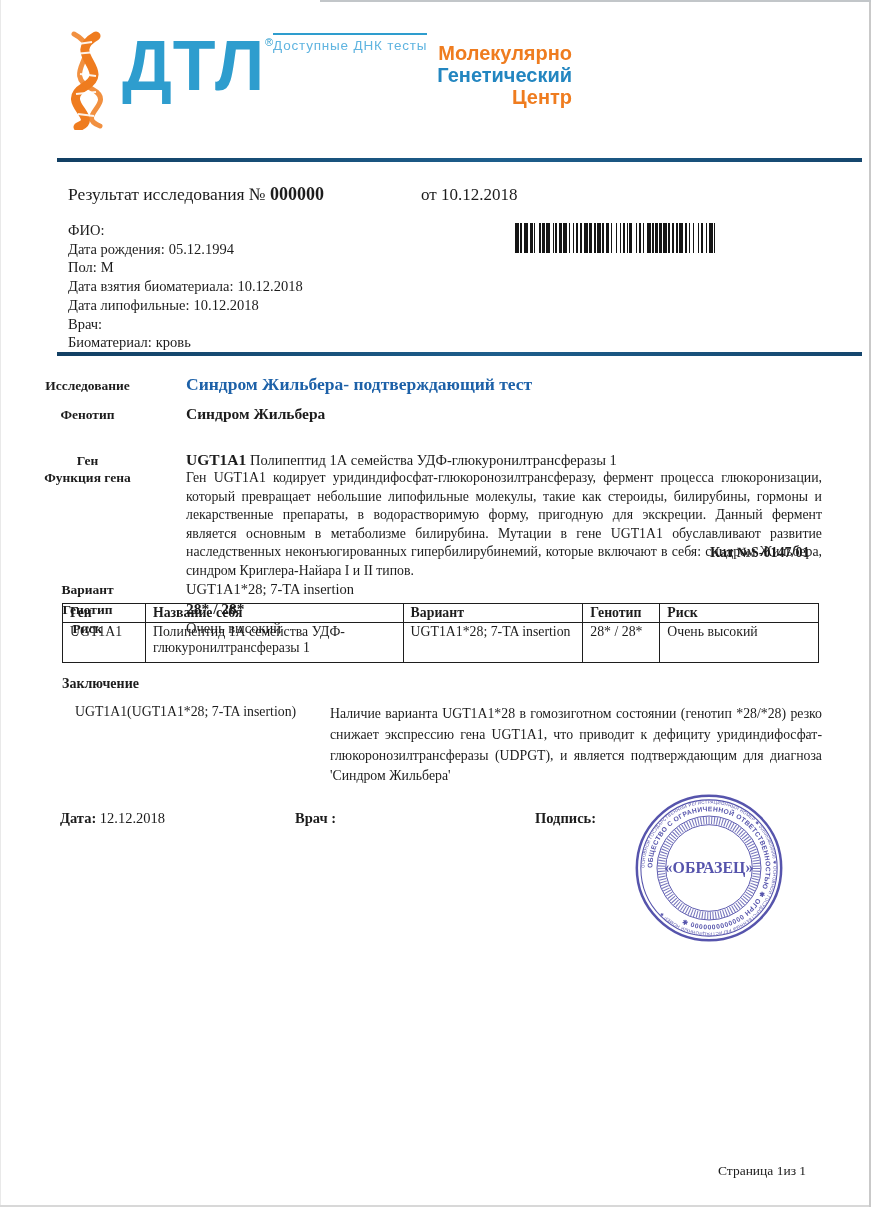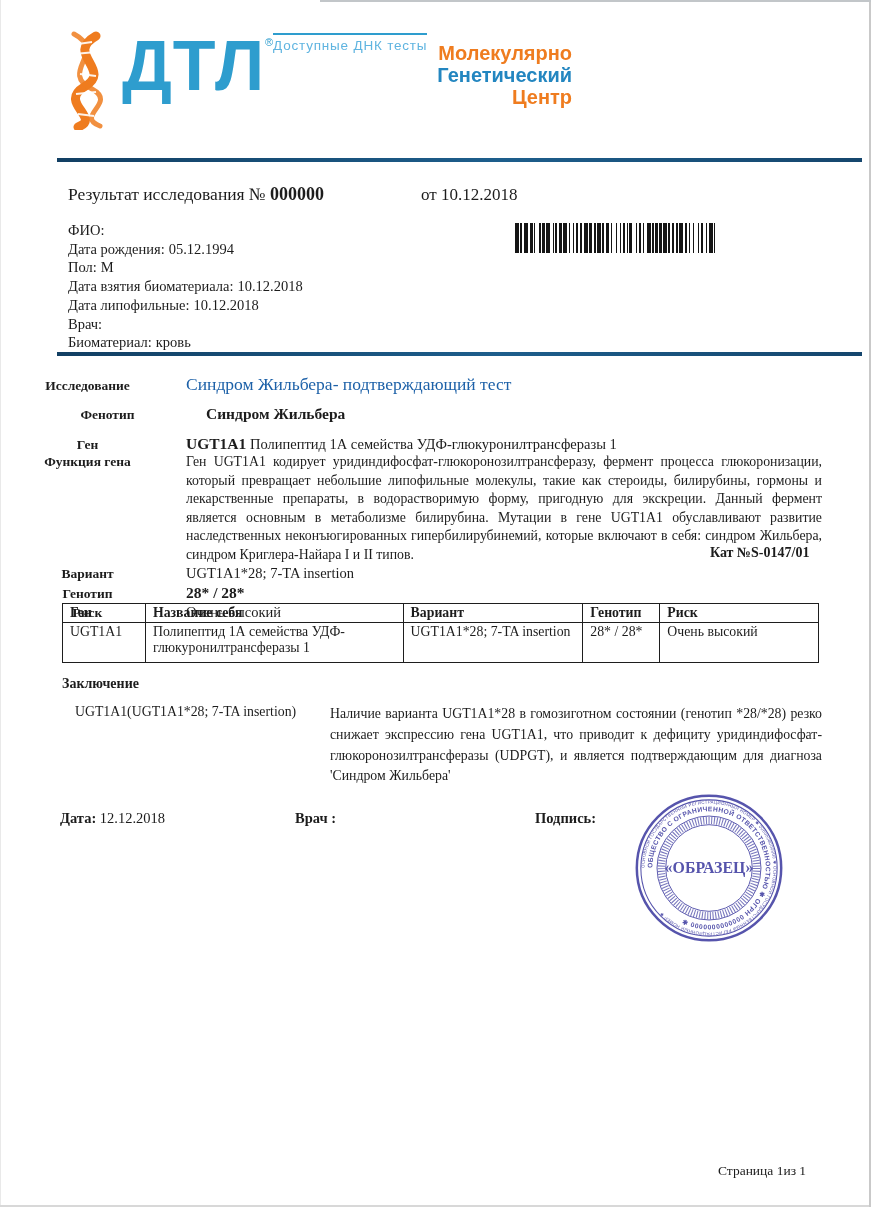--- a/index.html
+++ b/index.html
@@ -50,29 +50,29 @@
 
   
   .barcode { position:absolute; top:223px; left:515px; width:278px; height:30px; font-size:0; }
   .barcode span { display:inline-block; height:100%; }
 
   
   .study { position:absolute; top:374px; left:0; width:822px; }
   .srow { display:flex; align-items:baseline; }
   .slabel { width:175px; min-width:175px; text-align:center; font-weight:bold; font-size:13.5px; }
   .sval { margin-left:11px; }
-  .v-study { color:#1d61a8; font-weight:normal; font-size:17.5px; }
+  .v-study { color:#1d61a8; font-weight:bold; font-size:17.5px; }
   .v-pheno { font-weight:bold; font-size:15.5px; }
   .v-gene  { font-size:14.5px; }
   .v-gene b { font-size:15.5px; }
   .v-func  { font-size:13.8px; line-height:18.6px; text-align:justify; max-width:636px; }
   .v-variant { font-size:14.5px; }
   .v-genotype { font-weight:bold; font-size:15.5px; }
   .v-risk { font-size:14.5px; }
-  .mb10{margin-bottom:10px;} .mb12{margin-bottom:12px;padding-left:20px;} .mb2{margin-bottom:2px;}
+  .mb10{margin-bottom:10px;} .mb12{margin-bottom:28px;} .mb2{margin-bottom:2px;}
   .cat-num { position:absolute; top:545px; left:710px; font-weight:bold; font-size:14px; }
 
   
   table.gtable { position:absolute; top:603px; left:62px; width:757px;
                  border-collapse:collapse; font-size:13.8px; }
   .gtable th, .gtable td { border:1.6px solid #1e1e1e; padding:1px 7px; text-align:left; vertical-align:top; }
   .gtable th { font-weight:bold; }
   .gtable td { height:40px; }
   .cell-justify { text-align:justify; }
 

